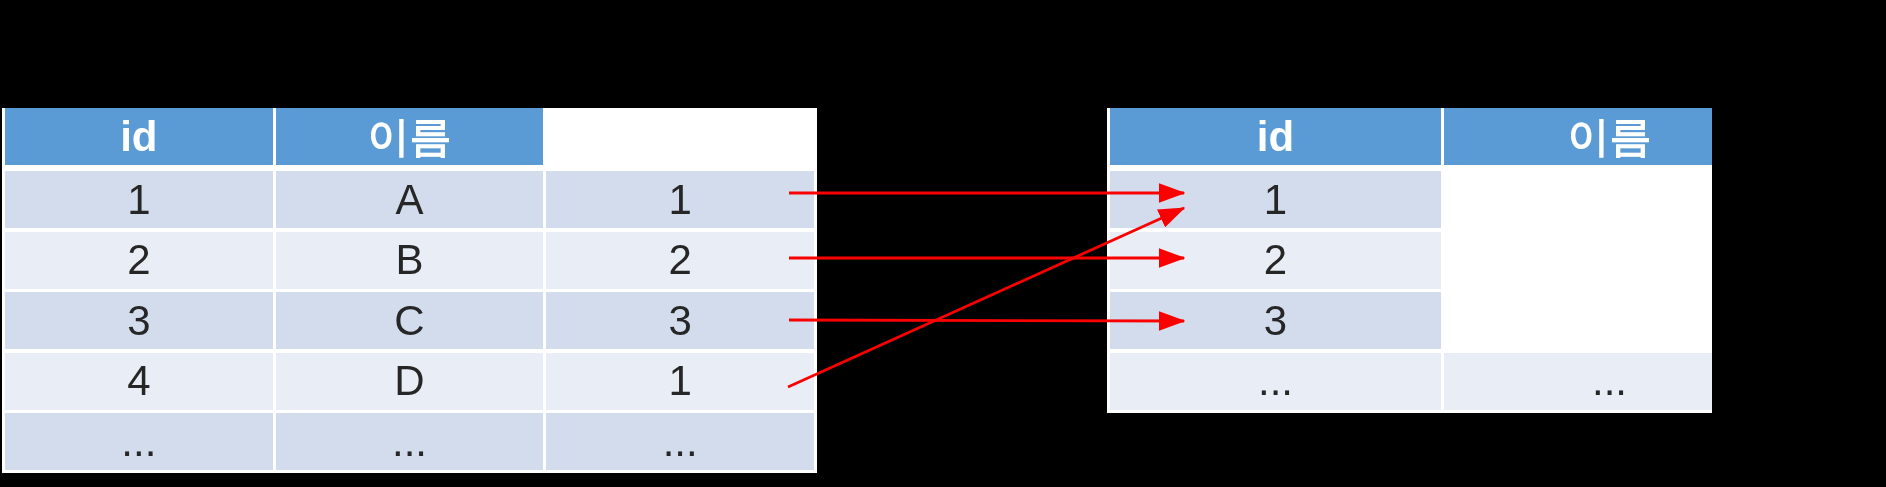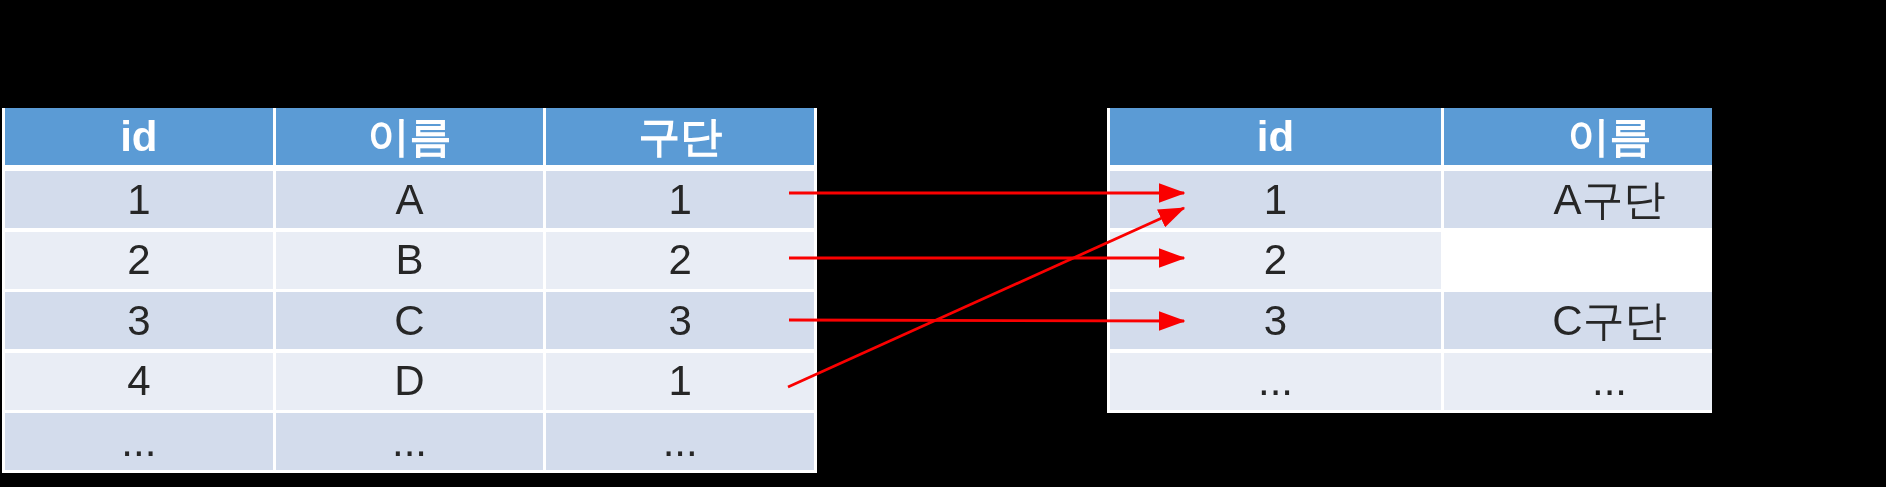--- a/index.html
+++ b/index.html
@@ -53,21 +53,20 @@
 </style>
 </head>
 <body>
 
 <div id="canvas">
 
   <div class="tbl tbl-left">
     <div class="trow thead">
       <div class="cell">id</div>
       <div class="cell">이름</div>
-      <div class="cell">구단</div>
     </div>
     <div class="trow band-dark">
       <div class="cell">1</div>
       <div class="cell">A</div>
       <div class="cell">1</div>
     </div>
     <div class="trow band-light">
       <div class="cell">2</div>
       <div class="cell">B</div>
       <div class="cell">2</div>
@@ -89,28 +88,26 @@
     </div>
   </div>
 
   <div class="tbl tbl-right">
     <div class="trow thead">
       <div class="cell">id</div>
       <div class="cell">이름</div>
     </div>
     <div class="trow band-dark">
       <div class="cell">1</div>
-      <div class="cell">A구단</div>
     </div>
     <div class="trow band-light">
       <div class="cell">2</div>
     </div>
     <div class="trow band-dark">
       <div class="cell">3</div>
-      <div class="cell">C구단</div>
     </div>
     <div class="trow band-light">
       <div class="cell">...</div>
       <div class="cell">...</div>
     </div>
   </div>
 
   <svg id="arrow-layer" viewBox="0 0 1886 487" xmlns="http://www.w3.org/2000/svg">
     <defs>
       <marker id="ah" markerWidth="9.5" markerHeight="7" refX="9" refY="3.5" orient="auto">

